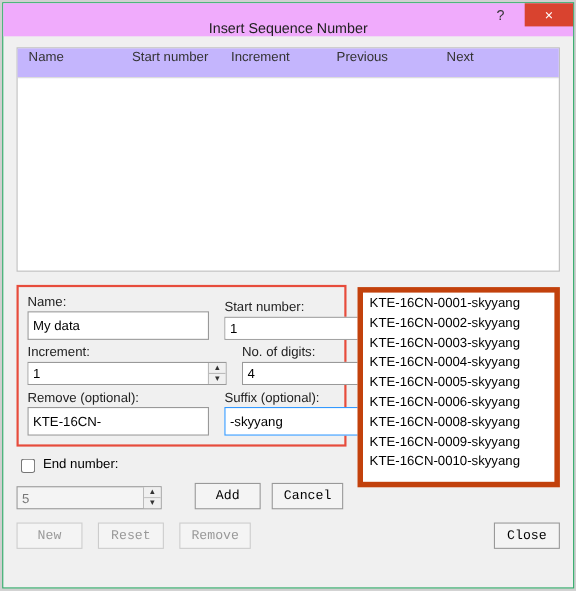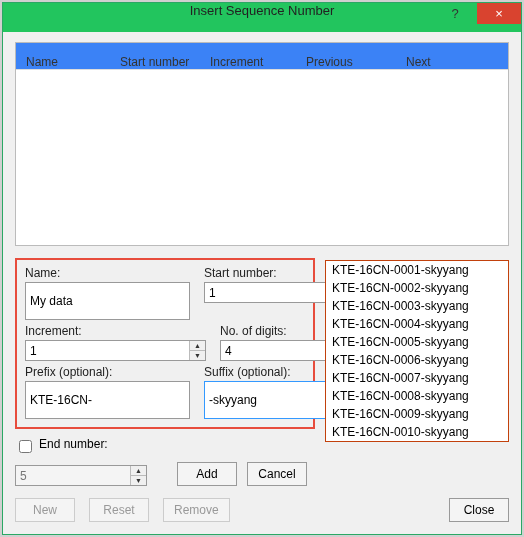--- a/index.html
+++ b/index.html
@@ -15,23 +15,23 @@
     height: 533px;
     margin: 2px auto;
     background: #f0f0f0;
     border: 1px solid #2aa864;
     box-sizing: border-box;
     display: flex;
     flex-direction: column;
   }
   .titlebar {
     height: 30px;
-    background: #22c55e;
-    display: flex;
-    align-items: flex-start;
+    background: #f0abfc;
+    display: flex;
+    align-items: flex-end;
     position: relative;
   }
   .titlebar .title {
     flex: 1;
     text-align: center;
     font-size: 13px;
     color: #222;
   }
   .titlebar .ctrl {
     position: absolute;
@@ -59,23 +59,23 @@
   }
   .table-area {
     border: 1px solid #bbb;
     background: #fff;
     height: 204px;
     box-sizing: border-box;
   }
   .table-header {
     display: flex;
     height: 26px;
-    background: #3b82f6;
+    background: #c4b5fd;
     border-bottom: 1px solid #ddd;
-    align-items: flex-end;
+    align-items: flex-start;
   }
   .th {
     font-size: 12px;
     color: #333;
     text-align: left;
     padding-left: 10px;
     box-sizing: border-box;
   }
   .th1 { width: 94px; }
   .th2 { width: 90px; }
@@ -93,33 +93,34 @@
   }
   .redbox {
     border: 2px solid #e74c3c;
     padding: 6px 8px 8px 8px;
     box-sizing: border-box;
   }
   .row2 {
     display: flex;
     gap: 14px;
     margin-bottom: 4px;
+    align-items: flex-end;
   }
   .field {
     flex: 1;
     display: flex;
     flex-direction: column;
   }
   .lbl {
     font-size: 12px;
     color: #222;
     margin-bottom: 2px;
   }
   input[type="text"] {
-    height: 38px;
+    height: 26px;
     border: 1px solid #999;
     padding: 10px 4px;
     font-family: inherit;
     font-size: 12px;
     box-sizing: border-box;
     background: #fff;
   }
   input[type="text"].active {
     border: 1px solid #3399ff;
   }
@@ -177,41 +178,41 @@
     display: flex;
     gap: 10px;
     margin-left: 16px;
     margin-top: 4px;
   }
   button.std {
     height: 24px;
     min-width: 60px;
     background: #f4f4f4;
     border: 1px solid #999;
-    font-family: Liberation Sans, sans-serif;
+    font-family: Liberation Mono, monospace;
     font-size: 12px;
     padding: 0 10px;
     cursor: pointer;
   }
   button.std:disabled {
     color: #999;
     border-color: #ccc;
     cursor: default;
   }
   .end-spin-row {
     display: flex;
     gap: 14px;
     margin-top: 2px;
     align-items: flex-end;
   }
   .end-spin-row .leftcol { width: 132px; }
 
   .preview {
     flex: 1;
-    border: 1px solid #c2410c;
+    border: 5px solid #c2410c;
     background: #fff;
     height: 182px;
     overflow: hidden;
     box-sizing: border-box;
     margin-top: 2px;
   }
   .preview .item {
     font-size: 12px;
     padding: 1px 6px;
     white-space: nowrap;
@@ -291,21 +292,21 @@
                 <div class="arrows">
                     <div>▲</div>
                     <div>▼</div>
                   </div>
               </div>
             </div>
           </div>
 
           <div class="row2" style="margin-bottom:0;">
             <div class="field">
-              <span class="lbl">Prefix (optional):</span>
+              <span class="lbl">Remove (optional):</span>
               <input type="text" value="KTE-16CN-" style="">
             </div>
             <div class="field">
               <span class="lbl">Suffix (optional):</span>
               <input type="text" class="active" value="-skyyang" style="">
             </div>
           </div>
         </div>
 
         <div class="endrow">
@@ -333,21 +334,20 @@
       </div>
 
       <div class="preview">
 
       <div class="item">KTE-16CN-0001-skyyang</div>
           <div class="item">KTE-16CN-0002-skyyang</div>
           <div class="item">KTE-16CN-0003-skyyang</div>
           <div class="item">KTE-16CN-0004-skyyang</div>
           <div class="item">KTE-16CN-0005-skyyang</div>
           <div class="item">KTE-16CN-0006-skyyang</div>
-          <div class="item">KTE-16CN-0007-skyyang</div>
           <div class="item">KTE-16CN-0008-skyyang</div>
           <div class="item">KTE-16CN-0009-skyyang</div>
           <div class="item">KTE-16CN-0010-skyyang</div>
         </div>
 
     </div>
 
     <div class="bottom-bar">
       <div class="left">
         <button class="std" disabled="">New</button>

